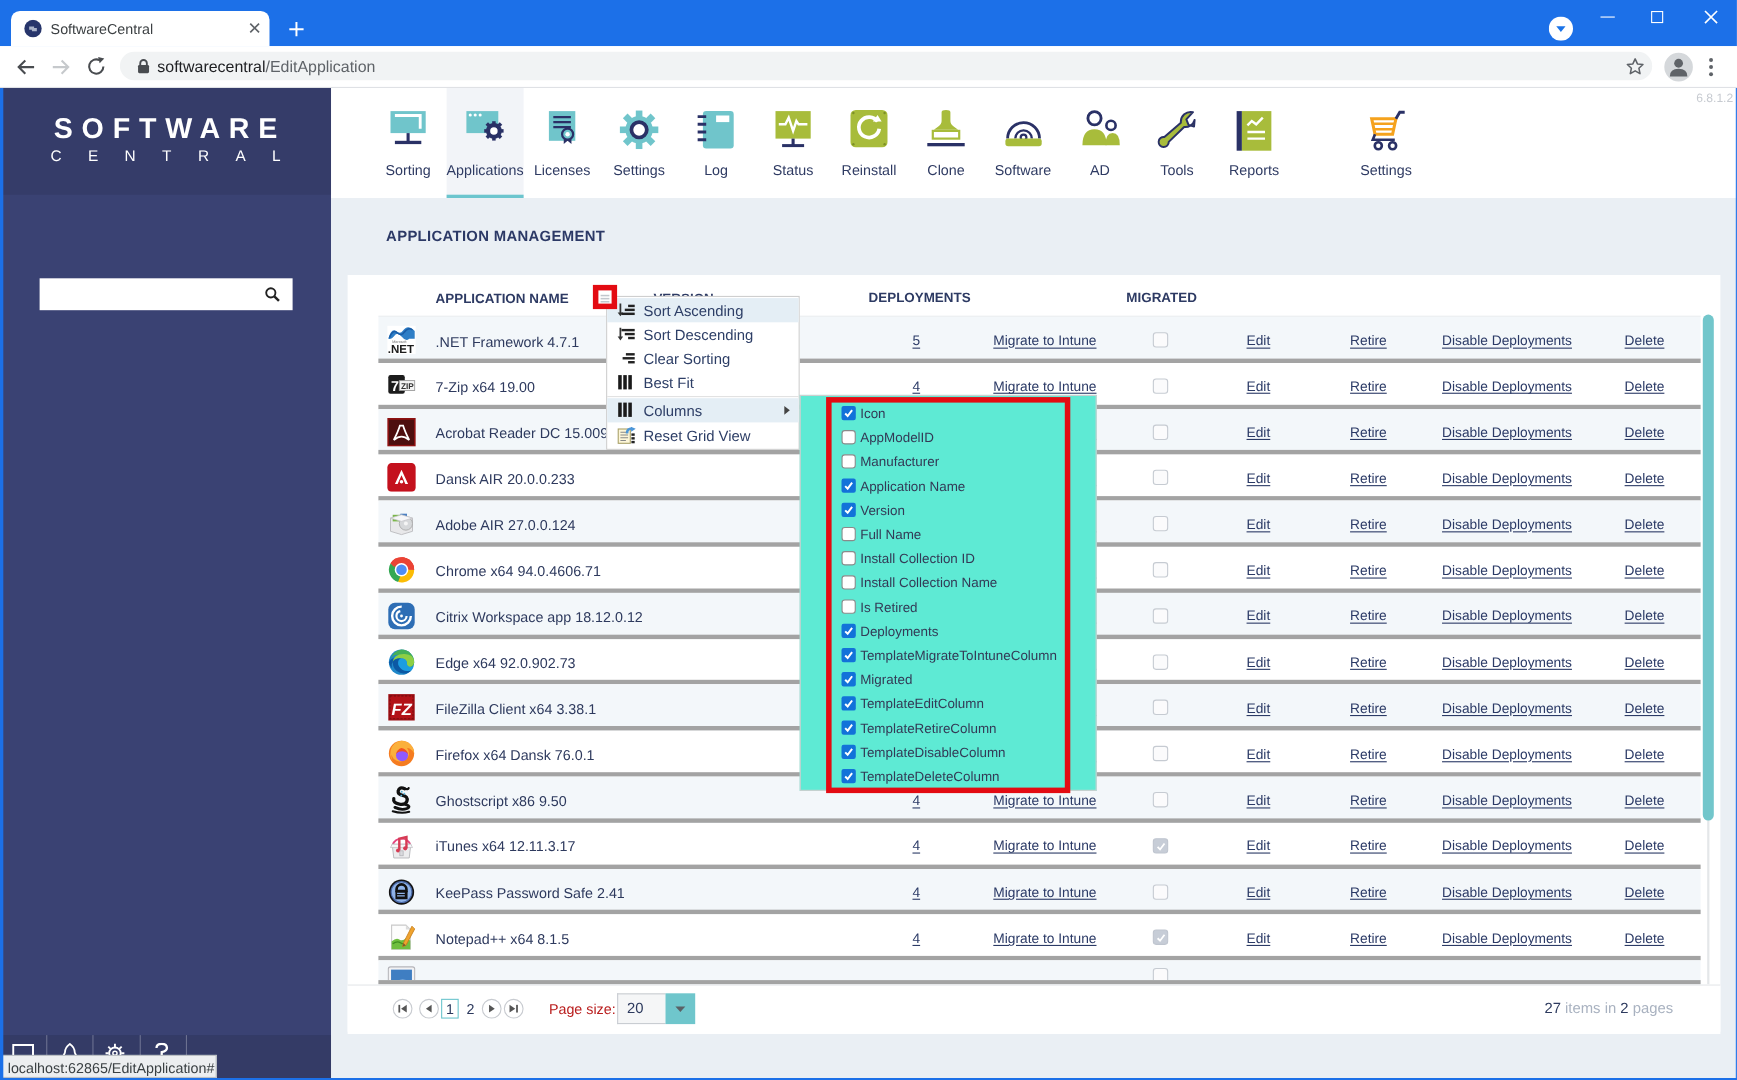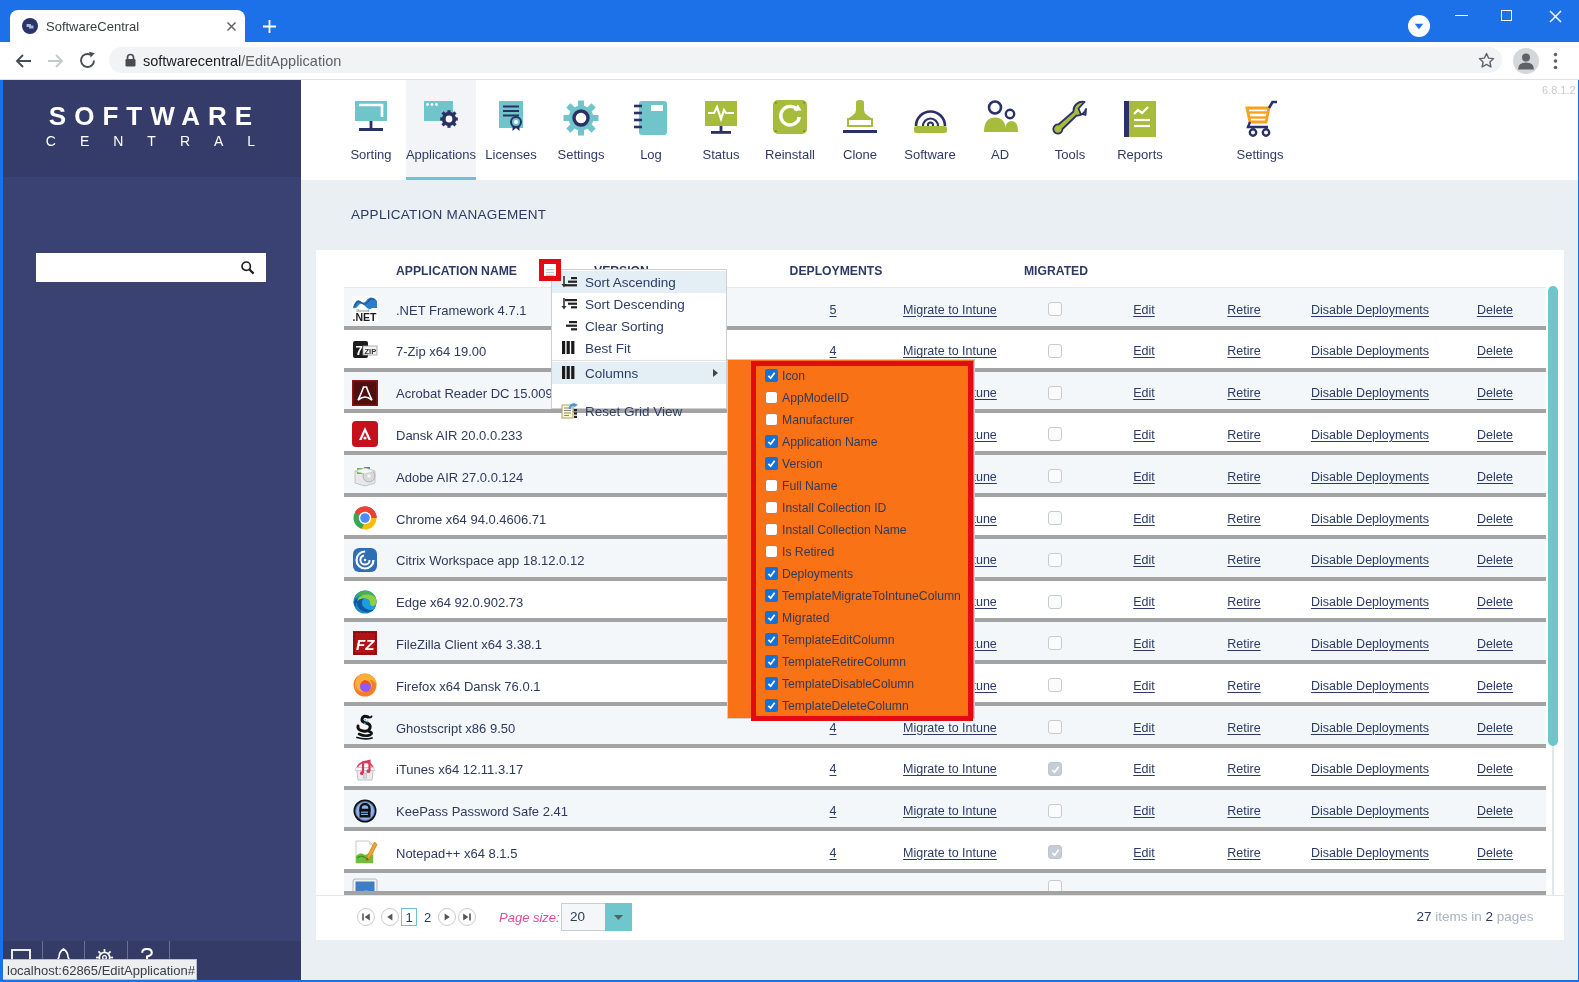--- a/index.html
+++ b/index.html
@@ -33,21 +33,21 @@
 #nav { left:301px; top:80px; width:1278px; height:100px; background:#fff; }
 .navitem { position:absolute; top:80px; width:70px; height:100px; text-align:center; }
 .navlabel { position:absolute; top:67px; width:100%; text-align:center; font-size:13px; color:#2f3b63; }
 .navicon { position:absolute; top:20px; left:50%; transform:translateX(-50%); }
 #navsel { background:#f2f4f8; }
 #navselbar { left:406px; top:176.5px; width:70px; height:3.5px; background:#6cc5ce; }
 #vertext { left:1542px; top:84px; width:36px; font-size:11px; color:#c7cbd1; overflow:hidden; white-space:nowrap; }
 
 
 #page { left:301px; top:180px; width:1278px; height:802px; background:#eaeff4; }
-#pagetitle { left:351px; top:207px; font-size:13.5px; font-weight:normal; color:#2c3966; letter-spacing:0.3px; }
+#pagetitle { left:351px; top:207px; font-size:13.5px; font-weight:bold; color:#2c3966; letter-spacing:0.3px; }
 #panel { left:316px; top:250px; width:1248px; height:690px; background:#fff; }
 
 
 .hdr { position:absolute; top:264px; font-size:12.2px; font-weight:bold; color:#2d3a63; letter-spacing:0; }
 .row { position:absolute; left:344px; width:1202px; height:41.8px; border-bottom:4px solid #a3a3a3; }
 .stripe { background:#f3f7fa; }
 .rowname { position:absolute; left:52px; top:14.5px; font-size:13px; color:#2e3a5e; white-space:nowrap; }
 .icon { position:absolute; left:8px; top:8px; width:26px; height:26px; }
 .lnk { position:absolute; top:14.5px; font-size:12.5px; color:#2b3a66; text-decoration:underline; text-underline-offset:1.5px; white-space:nowrap; }
 .ctr { transform:translateX(-50%); }
@@ -56,37 +56,37 @@
 
 
 #sbtrack { left:1552px; top:289px; width:2px; height:606px; background:#e4e7e9; }
 #sbthumb { left:1548px; top:286px; width:10px; height:460px; border-radius:5px; background:#72c6cb; }
 
 
 #pager { left:316px; top:895px; width:1248px; height:43px; background:#fff; border-top:1px solid #e4e7ea; }
 .pgbtn { position:absolute; top:908px; width:18px; height:18px; border:1px solid #c8cbd0; border-radius:50%; background:#fff; }
 #pg1 { left:401px; top:908px; width:16px; height:18px; border:1px solid #6cc5ce; background:#fff; font-size:13px; color:#2d3a5e; text-align:center; line-height:17px; }
 #pg2 { left:424px; top:910px; font-size:13px; color:#2d3a5e; }
-#pgsize { left:499px; top:910px; font-size:13px; color:#ec4899;font-style:italic; }
+#pgsize { left:499px; top:910px; font-size:13px; color:#b91c1c; }
 #pgsel { left:561px; top:903px; width:44px; height:28px; background:#f5f6f7; border:1px solid #c9cdd2; border-right:none; font-size:13.5px; color:#2d3a5e; padding:5px 0 0 8px; }
 #pgteal { left:605px; top:903px; width:27px; height:28px; background:#6fc6cc; }
-#pgcount { left:1404px; top:909px; width:142px; font-size:13.5px; color:#a9b2c0; text-align:center; }
+#pgcount { left:1404px; top:909px; width:142px; font-size:13.5px; color:#a9b2c0; text-align:left; }
 #pgcount b { color:#2d3a5e; font-weight:normal; }
 
 
 #menu { left:551px; top:269px; width:176px; height:140px; background:#fff; border:1px solid #cfcfcf; z-index:40; }
 .mi { position:absolute; left:0; width:174px; height:22px; }
 .mihl { background:#e4eef5; }
 .mitext { position:absolute; left:33px; top:3.5px; font-size:13.5px; color:#2d3e66; }
 .miicon { position:absolute; left:9px; top:3px; }
 #subarrow { position:absolute; left:161px; top:7px; width:0; height:0; border-left:5px solid #444; border-top:4px solid transparent; border-bottom:4px solid transparent; }
 #msep { position:absolute; left:0; top:90px; width:174px; height:1px; background:#e2e2e2; }
 
 
-#submenu { left:727px; top:359px; width:248px; height:360px; background:#f97316; border:1px solid #cfcfcf; z-index:41; }
+#submenu { left:727px; top:359px; width:270px; height:360px; background:#5eead4; border:1px solid #cfcfcf; z-index:41; }
 .ck { position:absolute; left:37px; width:250px; height:22px; }
 .ckbox { position:absolute; left:0; top:3.5px; width:13px; height:13px; border-radius:2px; }
 .ckon { background:#1272d9; }
 .ckoff { background:#fff; border:1.5px solid #8a8a8a; border-radius:3px; }
 .cktext { position:absolute; left:17px; top:3px; font-size:12.2px; color:#333a56; }
 .ckmark { position:absolute; left:2px; top:2px; width:9px; height:9px; }
 
 
 #redrect { left:751px; top:360.5px; width:222px; height:360px; border:5px solid #e30b12; z-index:45; }
 #redbox { left:539px; top:259px; width:22px; height:22px; border:5px solid #e30b12; background:#fff; z-index:45; }
@@ -689,21 +689,21 @@
 <div id="msep"></div>
 <div class="mi mihl" style="top:92px">
         <div class="miicon"><svg width="15" height="15" viewBox="0 0 15 15">
             <rect x="1" y="1" width="3.2" height="13" fill="#1a1a1a"></rect>
             <rect x="5.6" y="1" width="3.2" height="13" fill="#1a1a1a"></rect>
             <rect x="10.2" y="1" width="3.2" height="13" fill="#1a1a1a"></rect>
           </svg></div>
         <div class="mitext">Columns</div>
         <div id="subarrow"></div>
       </div>
-<div class="mi" style="top:130px">
+<div class="mi" style="top:115px">
         <div class="miicon"><svg width="17" height="16" viewBox="0 0 17 16">
             <rect x="1" y="2" width="11" height="13" fill="#fdf6d8" stroke="#a8a068" stroke-width="1"></rect>
             <line x1="3" y1="5" x2="10" y2="5" stroke="#888" stroke-width="1"></line>
             <line x1="3" y1="7.5" x2="10" y2="7.5" stroke="#888" stroke-width="1"></line>
             <line x1="3" y1="10" x2="10" y2="10" stroke="#888" stroke-width="1"></line>
             <line x1="3" y1="12.5" x2="8" y2="12.5" stroke="#888" stroke-width="1"></line>
             <path d="M9 6 Q9 1.5 13.5 1.5" stroke="#4b96d8" stroke-width="2.4" fill="none"></path>
             <polygon points="12.5,0 17,1.8 12.8,4.4" fill="#4b96d8"></polygon>
             <rect x="13" y="6" width="3" height="2.2" fill="#222"></rect>
             <rect x="13" y="9.4" width="3" height="2.2" fill="#222"></rect>

